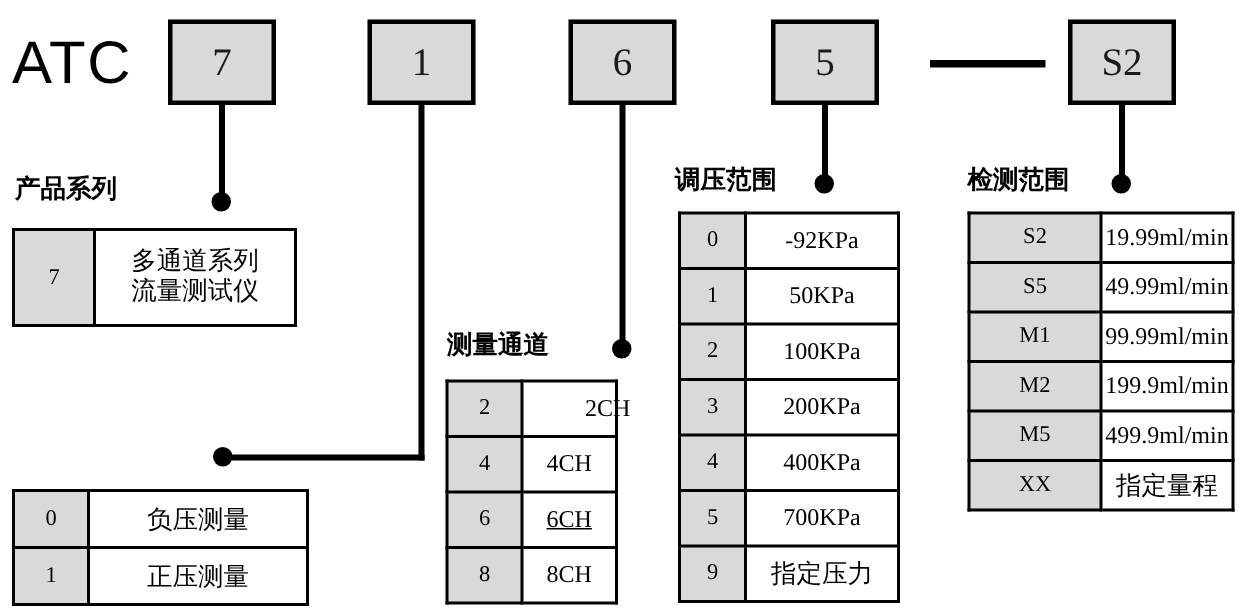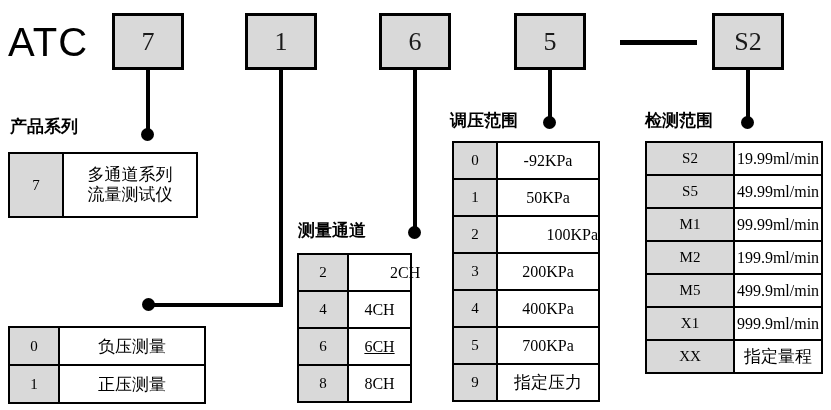--- a/index.html
+++ b/index.html
@@ -188,21 +188,21 @@
         <tr>
       <td class="key" style="width:42px; height:35px;">0</td>
       <td class="val" style="height:35px;">-92KPa</td>
     </tr>
     <tr>
       <td class="key" style="height:35px;">1</td>
       <td class="val" style="height:35px;">50KPa</td>
     </tr>
     <tr>
       <td class="key" style="height:35px;">2</td>
-      <td class="val" style="height:35px;text-align:right;">100KPa</td>
+      <td class="val" style="height:35px;">100KPa</td>
     </tr>
     <tr>
       <td class="key" style="height:35px;">3</td>
       <td class="val" style="height:35px;">200KPa</td>
     </tr>
     <tr>
       <td class="key" style="height:35px;">4</td>
       <td class="val" style="height:35px;">400KPa</td>
     </tr>
     <tr>
@@ -233,23 +233,19 @@
     </tr>
     <tr>
       <td class="key" style="height:31px;">M2</td>
       <td class="val" style="height:31px;">199.9ml/min</td>
     </tr>
     <tr>
       <td class="key" style="height:31px;">M5</td>
       <td class="val" style="height:31px;">499.9ml/min</td>
     </tr>
     <tr>
-      <td class="key" style="height:31px;">X1</td>
-      <td class="val" style="height:31px;">999.9ml/min</td>
-    </tr>
-    <tr>
       <td class="key" style="height:31px;margin-top:43px;">XX</td>
       <td class="val cjk" style="height:31px;">指定量程</td>
     </tr>
   </tbody>
     </table>
 
 </div>
 
 </body></html>

